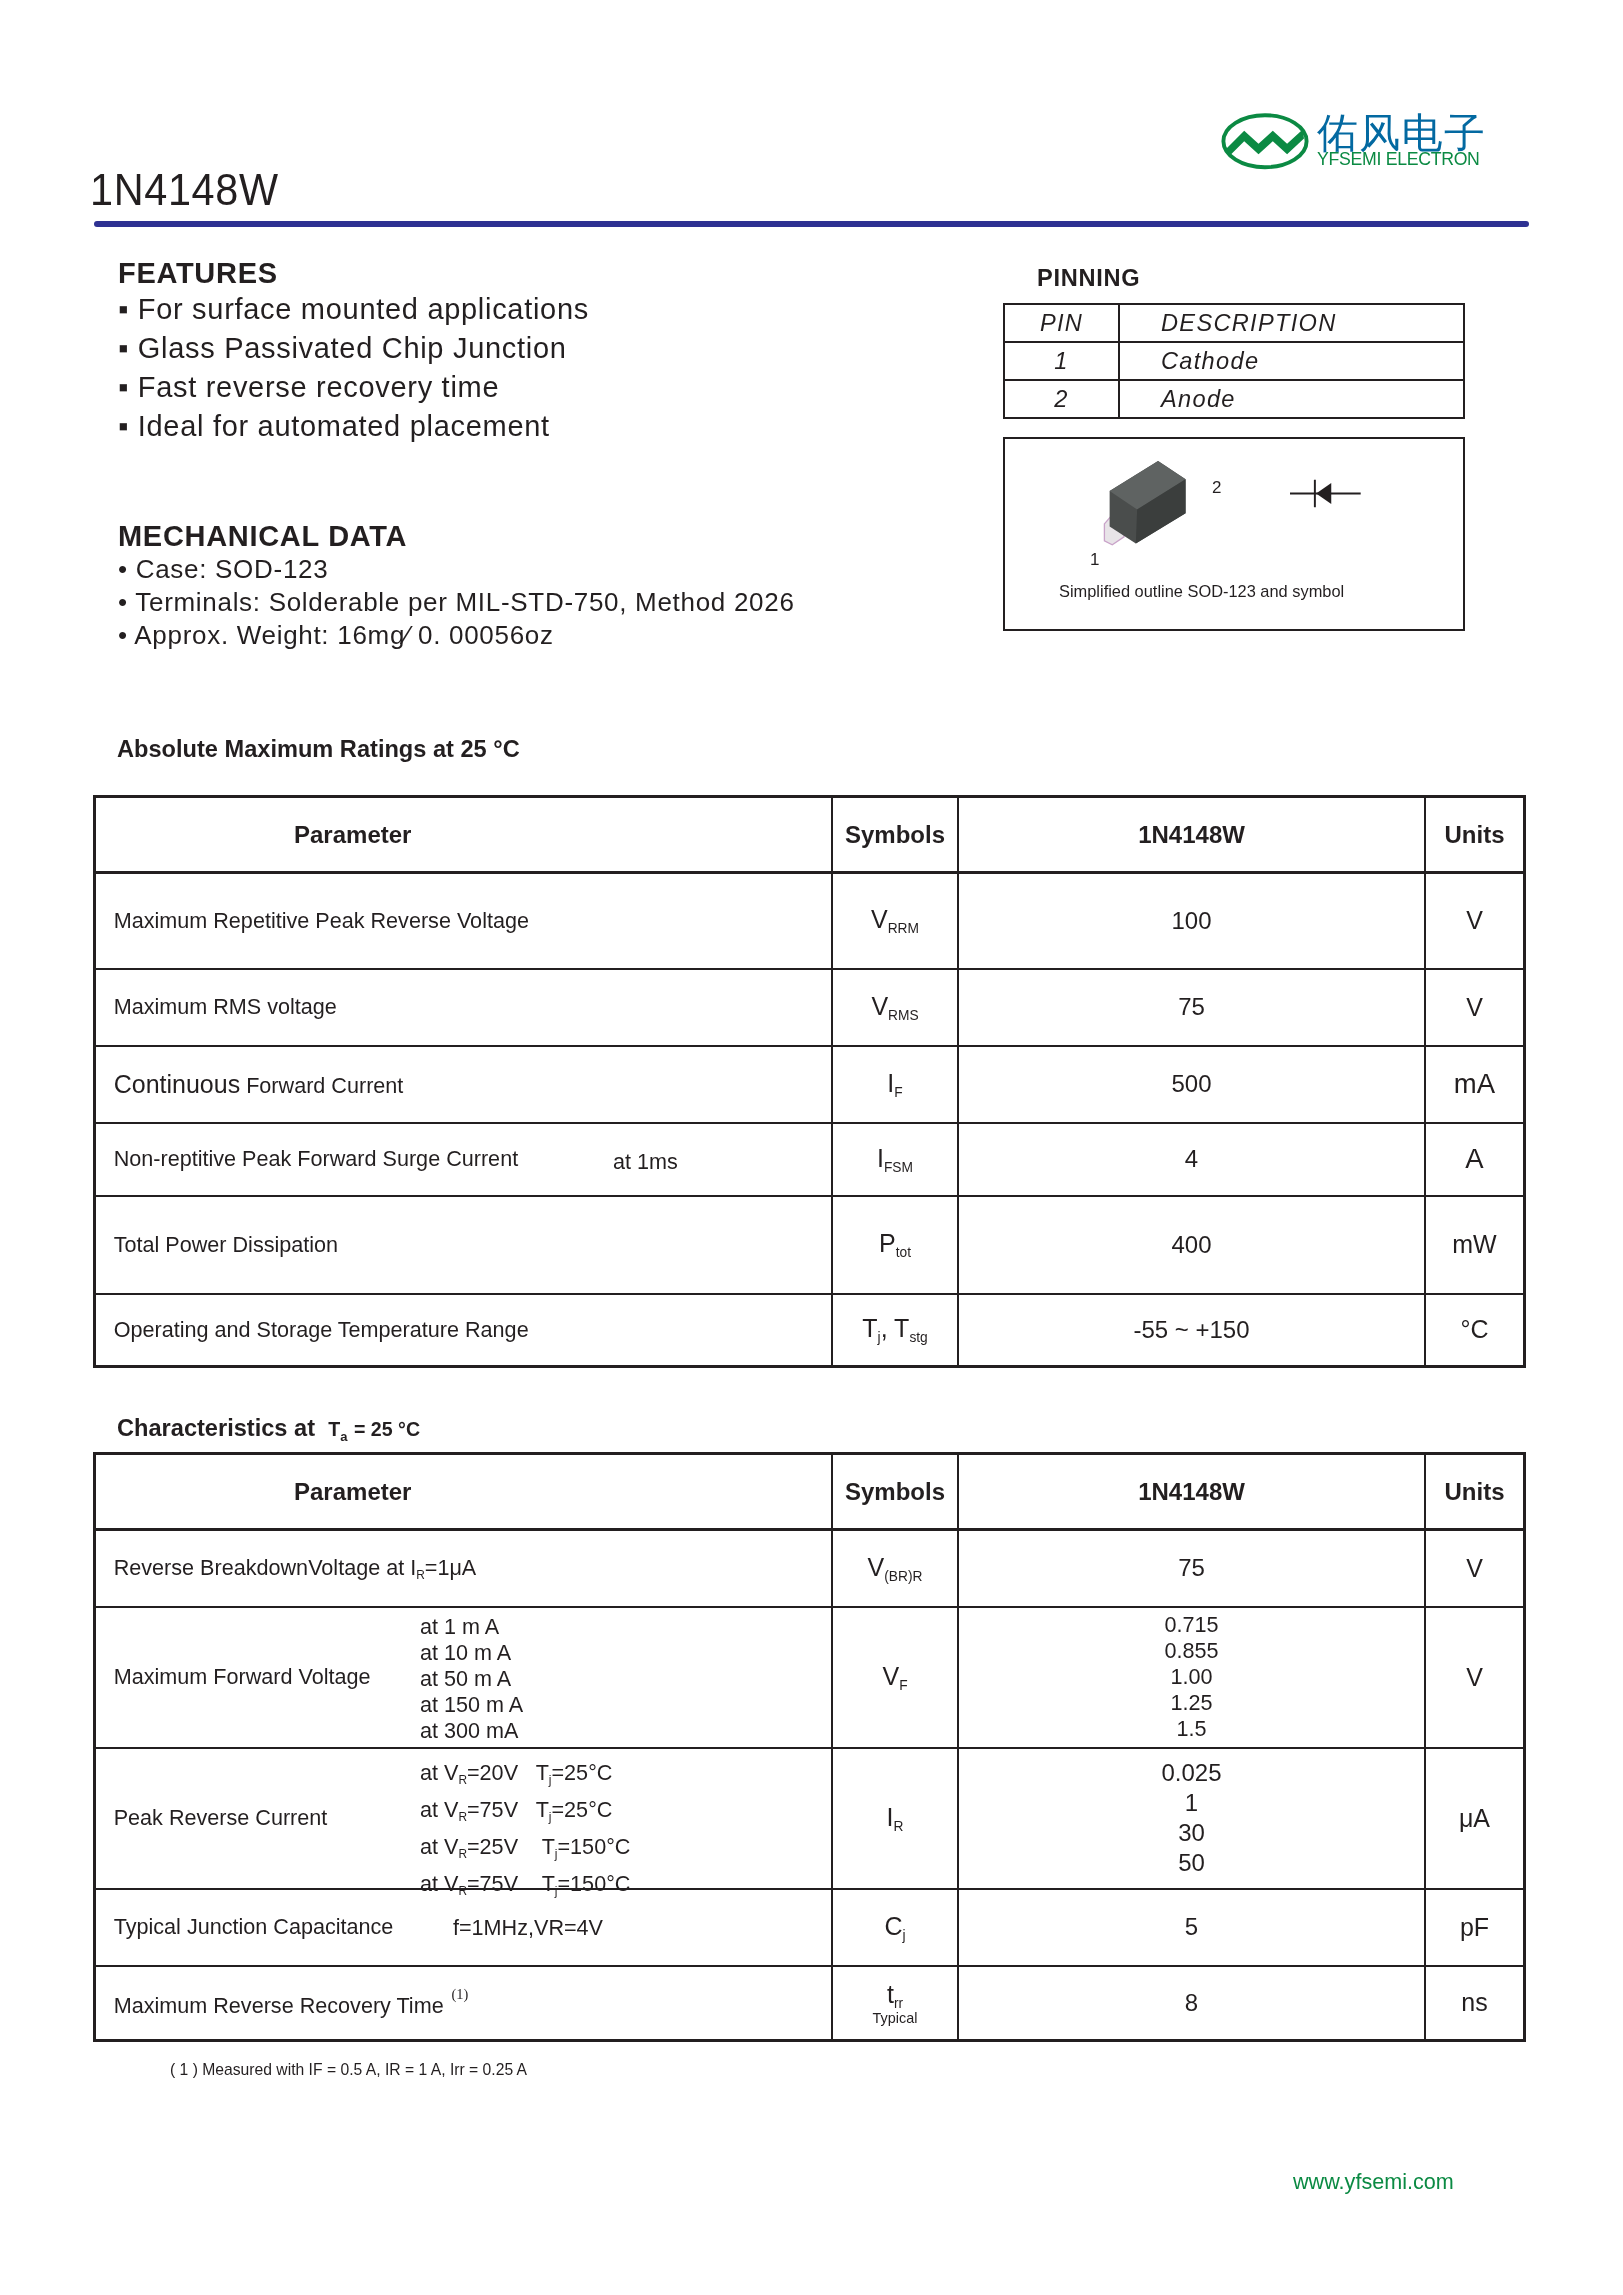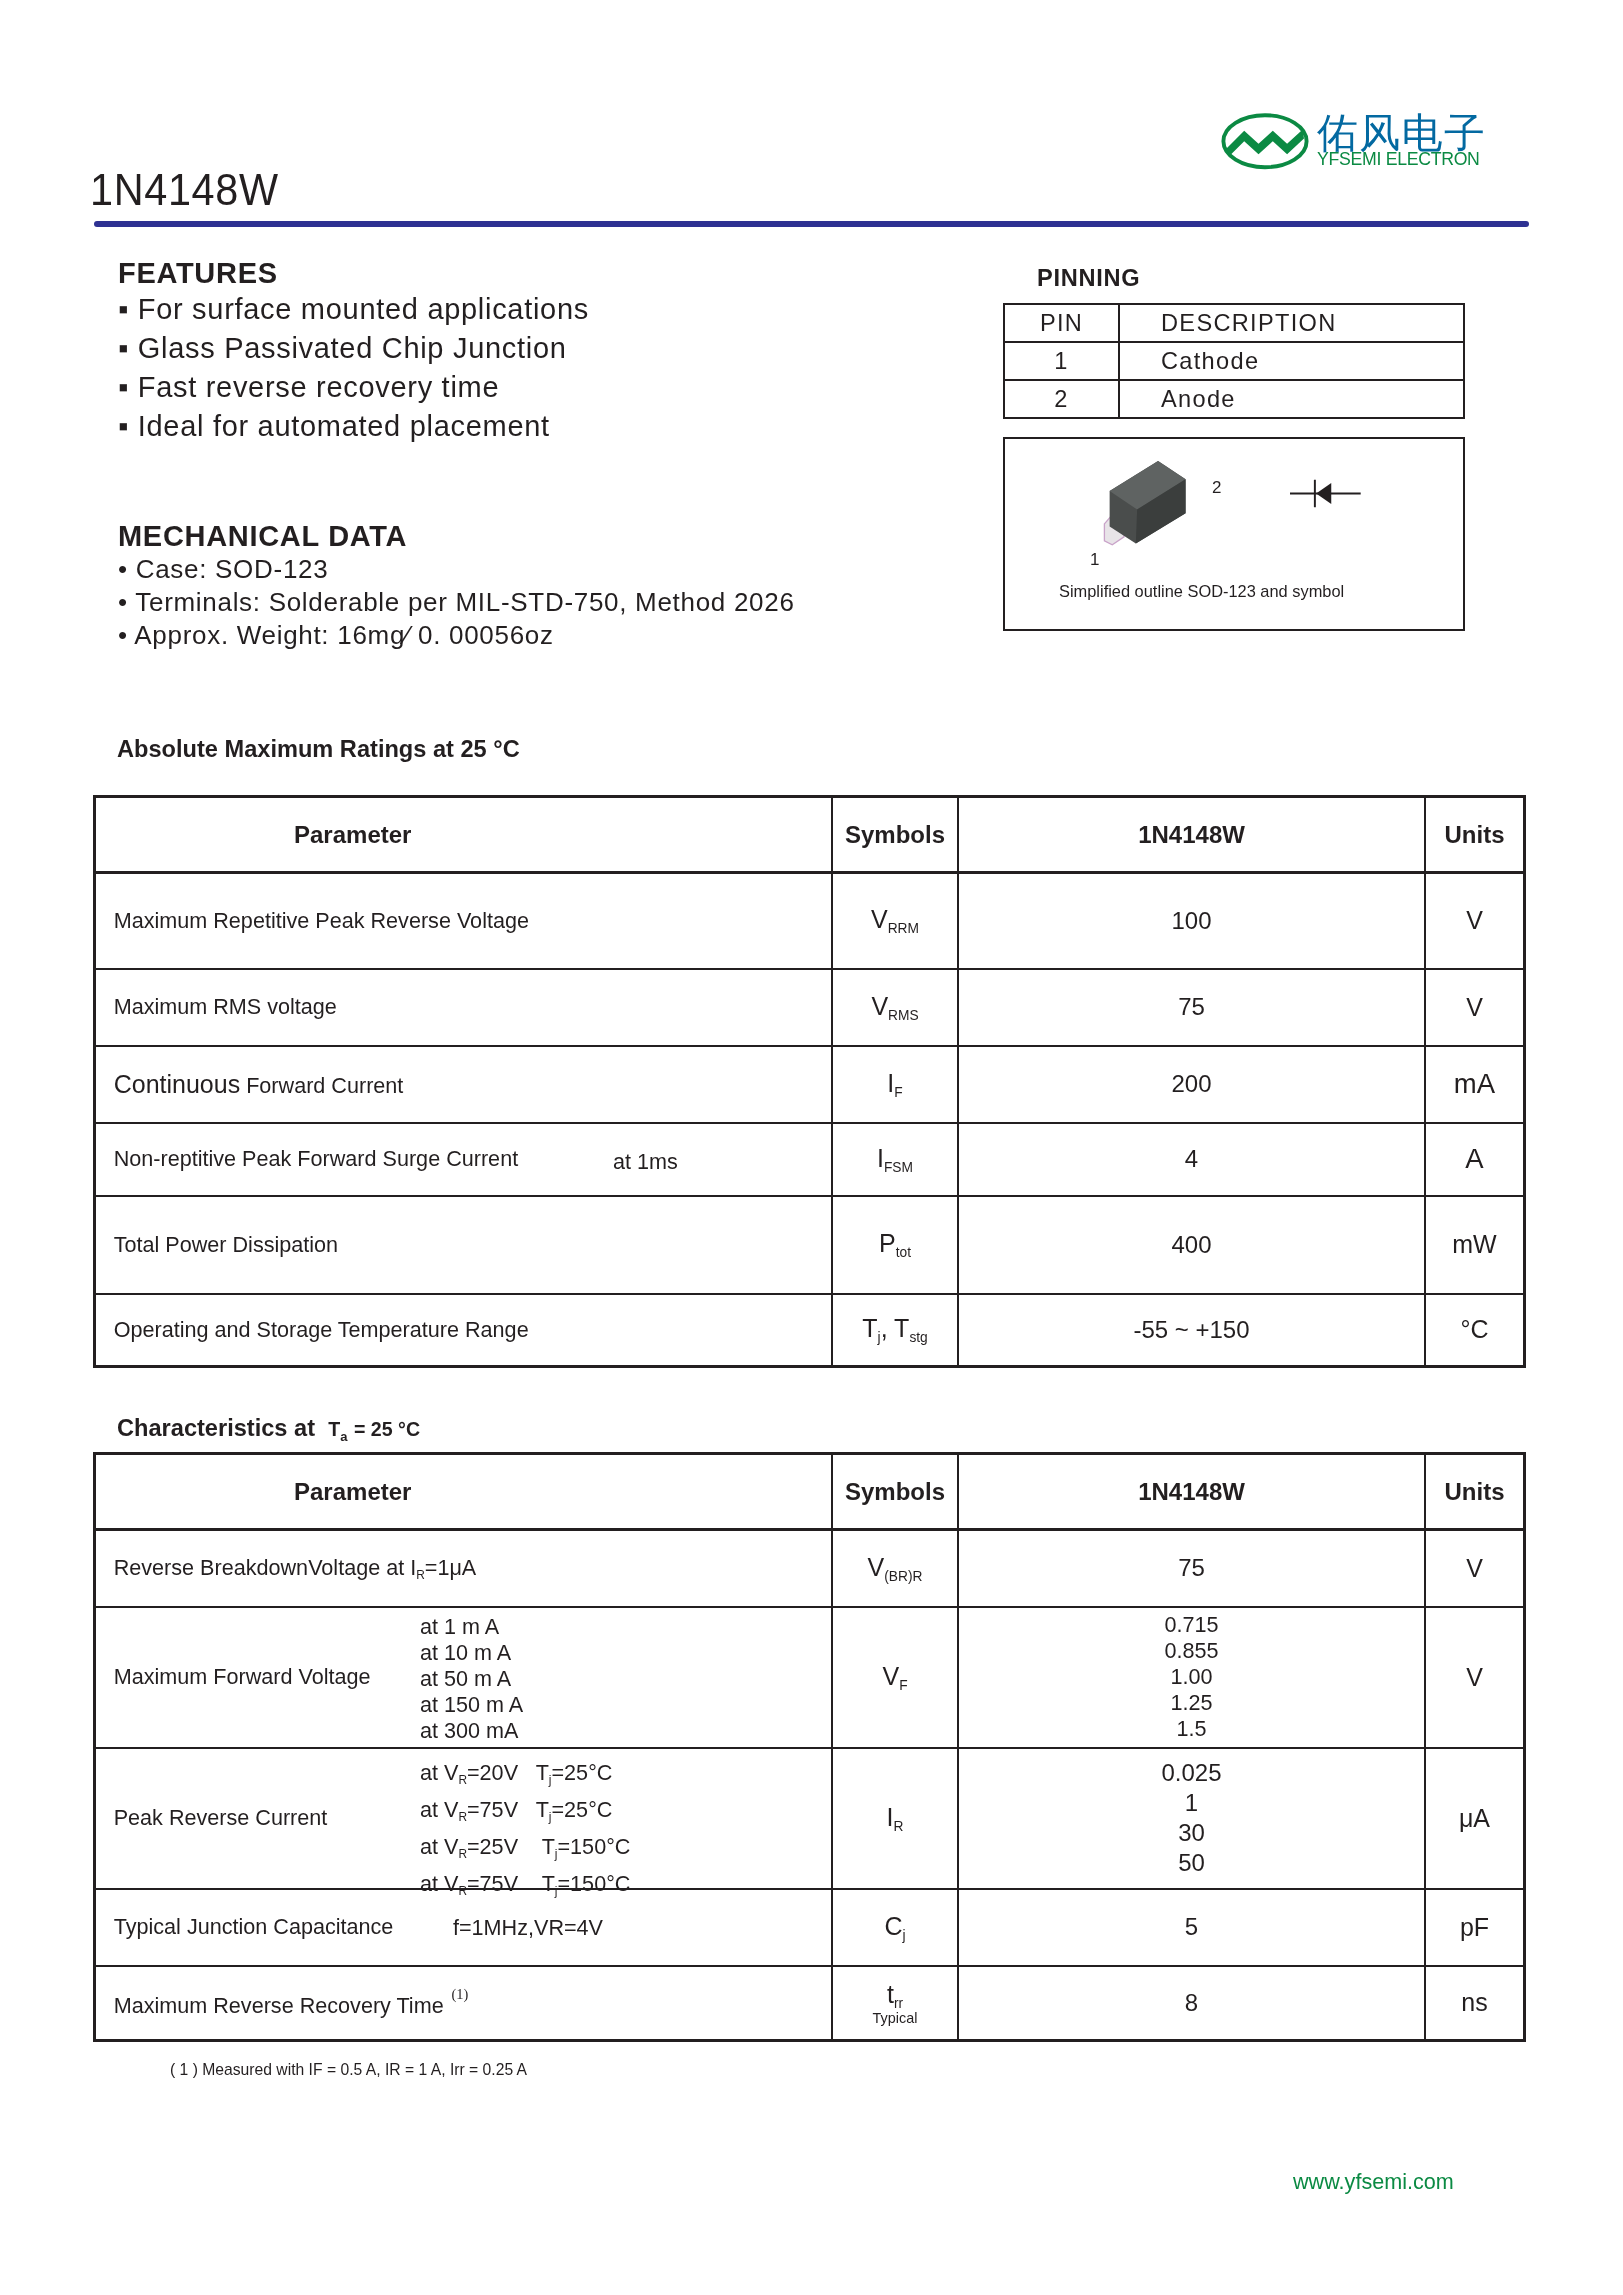--- a/index.html
+++ b/index.html
@@ -15,21 +15,21 @@
   #logo-en { position:absolute; left:98px; top:39px; font-size:17.7px; color:#0b8a43; white-space:nowrap; letter-spacing:-0.3px; }
 
   
   .sec-title { font-weight:bold; font-size:29px; letter-spacing:0.7px; }
   .feat-item { font-size:29px; letter-spacing:0.7px; white-space:nowrap; }
   .mech-item { font-size:26px; letter-spacing:0.7px; white-space:nowrap; }
 
   
   #pinning-title { left:1037px; top:265px; font-size:23.6px; font-weight:bold; letter-spacing:0.7px; }
   #pin-table { left:1003px; top:303px; width:462px; border-collapse:collapse; border:2.6px solid #231f20; }
-  #pin-table td { border:2px solid #231f20; height:36px; font-size:23.6px; letter-spacing:1.3px; padding:0; }
+  #pin-table td { border:2px solid #231f20; height:36px; font-size:23.6px; letter-spacing:1.3px; padding:0;font-style:italic; }
   #pin-table td.pin-col { width:113px; text-align:center; }
   #pin-table td.desc-col { padding-left:41px; }
   #outline-box { left:1003px; top:437px; width:458px; height:190px; border:2.6px solid #231f20; }
   #outline-caption { position:absolute; left:54px; top:143px; font-size:16.4px; white-space:nowrap; }
 
   
   .sub-title { font-size:23.6px; font-weight:bold; white-space:nowrap; }
   table.dt { position:absolute; left:93px; width:1433px; border-collapse:collapse; border:3.3px solid #231f20; }
   table.dt td, table.dt th { border:2px solid #231f20; padding:0; }
   table.dt th { font-weight:bold; font-size:24px; height:73px; border-bottom:3.9px solid #231f20; }
@@ -131,21 +131,21 @@
   </tr>
   <tr style="height:77px;">
     <td class="param">Maximum RMS voltage</td>
     <td class="sym"><span>V</span><sub>RMS</sub></td>
     <td class="val">75</td>
     <td class="unit">V</td>
   </tr>
   <tr style="height:77px;">
     <td class="param"><span style="font-size:25px;">Continuous</span> <span>Forward  Current</span></td>
     <td class="sym"><span>I</span><sub>F</sub></td>
-    <td class="val">200</td>
+    <td class="val">500</td>
     <td class="unit" style="font-size:27.5px;">mA</td>
   </tr>
   <tr style="height:73px;">
     <td class="param"><span>Non-reptitive Peak Forward Surge Current</span><span class="cond" style="left:517px;top:25px;">at 1ms</span></td>
     <td class="sym"><span>I</span><sub>FSM</sub></td>
     <td class="val">4</td>
     <td class="unit" style="font-size:27.5px;">A</td>
   </tr>
   <tr style="height:98px;">
     <td class="param">Total Power Dissipation</td>

